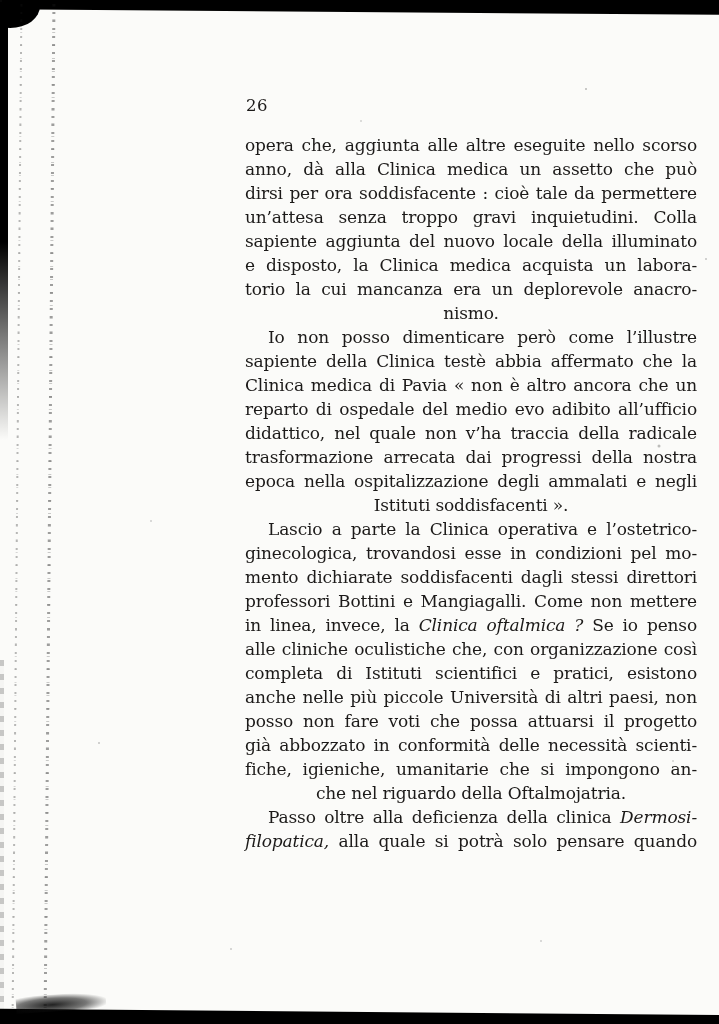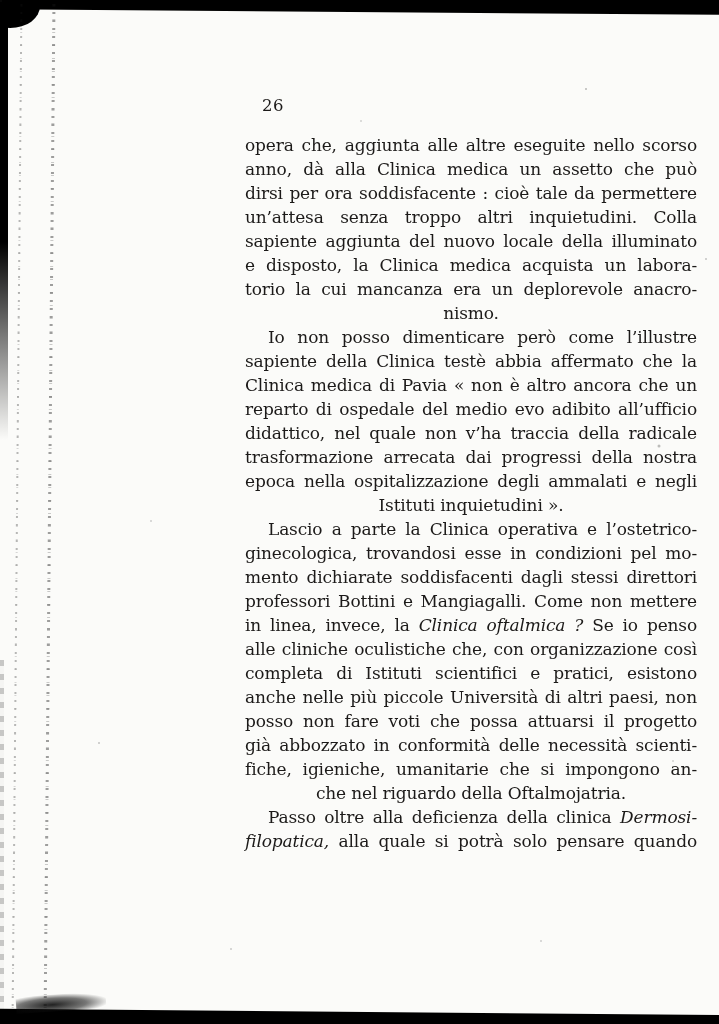--- a/index.html
+++ b/index.html
@@ -92,21 +92,20 @@
       98px 742px 0 rgba(30,30,30,0.25),
       540px 940px 0 rgba(30,30,30,0.20);
   }
 
   
   .page-number {
     position: absolute;
     left: 246px; top: 96px;
     font-size: 16.5px;
     letter-spacing: 0.5px;
-    margin-left: 16px;
   }
   .text-block {
     position: absolute;
     left: 245px; top: 133px;
     width: 452px;
     font-size: 17px;
     line-height: 24px;
     letter-spacing: -0.15px;
   }
   .para { margin: 0; }
@@ -129,35 +128,35 @@
   <div class="bottom-edge"></div>
   <div class="bottom-smudge"></div>
   <div class="dust"></div>
 
   <div class="page-number">26</div>
   <div class="text-block">
       <div class="para">
         <div class="line just"><span>opera che, aggiunta alle altre eseguite nello scorso</span></div>
         <div class="line just"><span>anno, dà alla Clinica medica un assetto che può</span></div>
         <div class="line just"><span>dirsi per ora soddisfacente : cioè tale da permettere</span></div>
-        <div class="line just"><span>un’attesa senza troppo altri inquietudini. Colla</span></div>
+        <div class="line just"><span>un’attesa senza troppo gravi inquietudini. Colla</span></div>
         <div class="line just"><span>sapiente aggiunta del nuovo locale della illuminato</span></div>
         <div class="line just"><span>e disposto, la Clinica medica acquista un labora-</span></div>
         <div class="line just"><span>torio la cui mancanza era un deplorevole anacro-</span></div>
         <div class="line"><span>nismo.</span></div>
       </div>
       <div class="para">
         <div class="line just indent"><span>Io non posso dimenticare però come l’illustre</span></div>
         <div class="line just"><span>sapiente della Clinica testè abbia affermato che la</span></div>
         <div class="line just"><span>Clinica medica di Pavia « non è altro ancora che un</span></div>
         <div class="line just"><span>reparto di ospedale del medio evo adibito all’ufficio</span></div>
         <div class="line just"><span>didattico, nel quale non v’ha traccia della radicale</span></div>
         <div class="line just"><span>trasformazione arrecata dai progressi della nostra</span></div>
         <div class="line just"><span>epoca nella ospitalizzazione degli ammalati e negli</span></div>
-        <div class="line"><span>Istituti inquietudini ».</span></div>
+        <div class="line"><span>Istituti soddisfacenti ».</span></div>
       </div>
       <div class="para">
         <div class="line just indent"><span>Lascio a parte la Clinica operativa e l’ostetrico-</span></div>
         <div class="line just"><span>ginecologica, trovandosi esse in condizioni pel mo-</span></div>
         <div class="line just"><span>mento dichiarate soddisfacenti dagli stessi direttori</span></div>
         <div class="line just"><span>professori Bottini e Mangiagalli. Come non mettere</span></div>
         <div class="line just"><span>in linea, invece, la </span><span class="em">Clinica oftalmica ?</span><span> Se io penso</span></div>
         <div class="line just"><span>alle cliniche oculistiche che, con organizzazione così</span></div>
         <div class="line just"><span>completa di Istituti scientifici e pratici, esistono</span></div>
         <div class="line just"><span>anche nelle più piccole Università di altri paesi, non</span></div>

